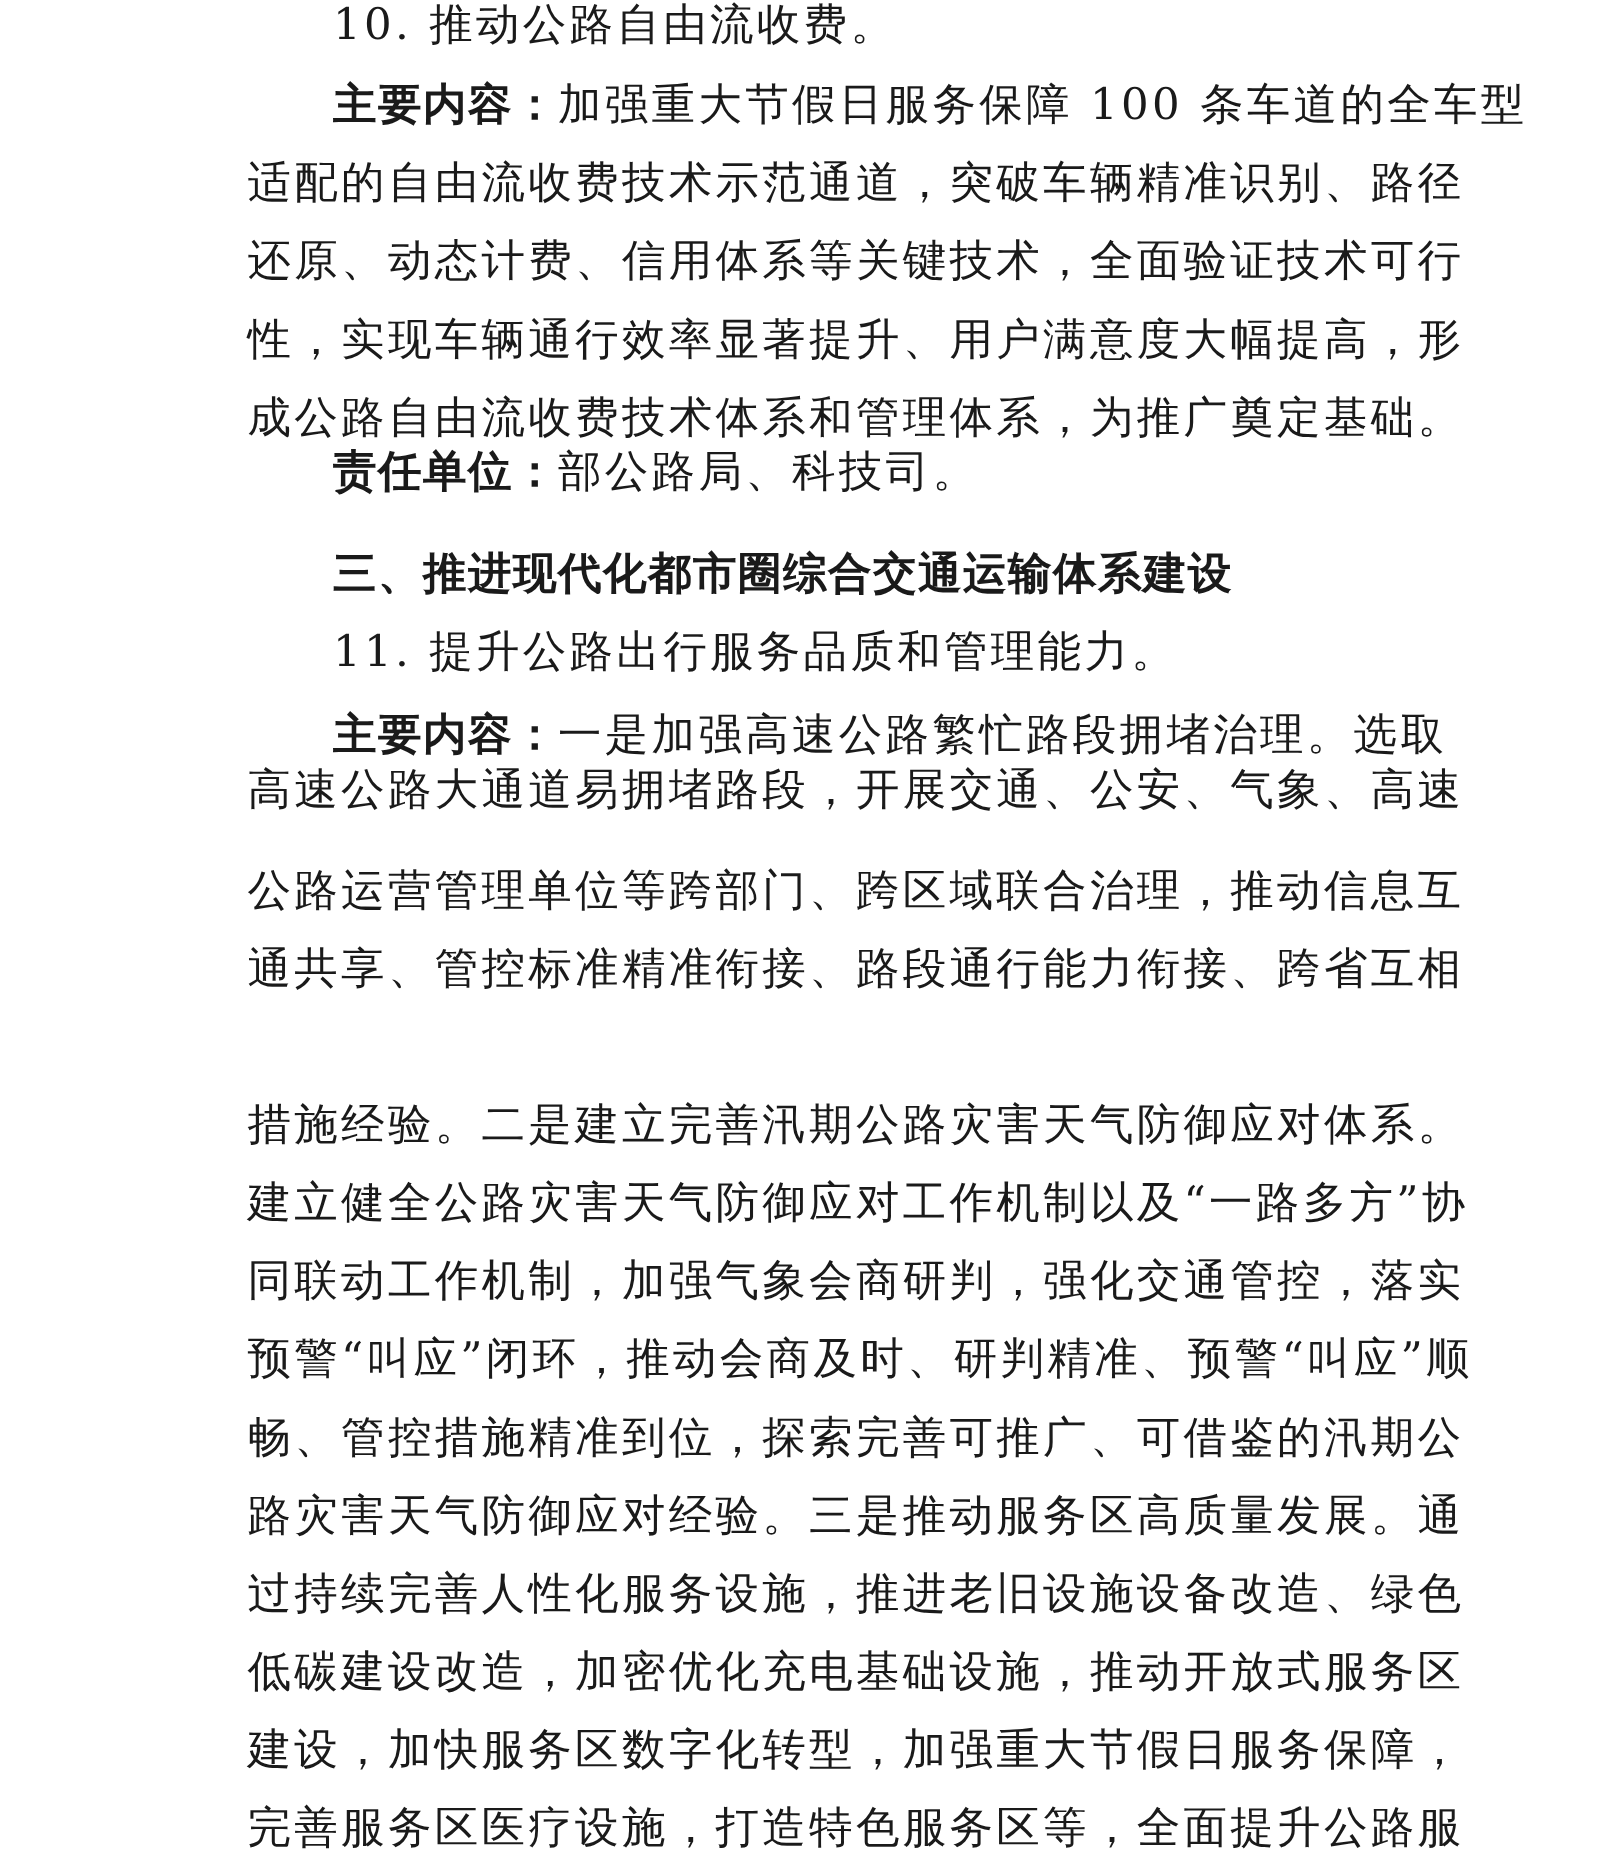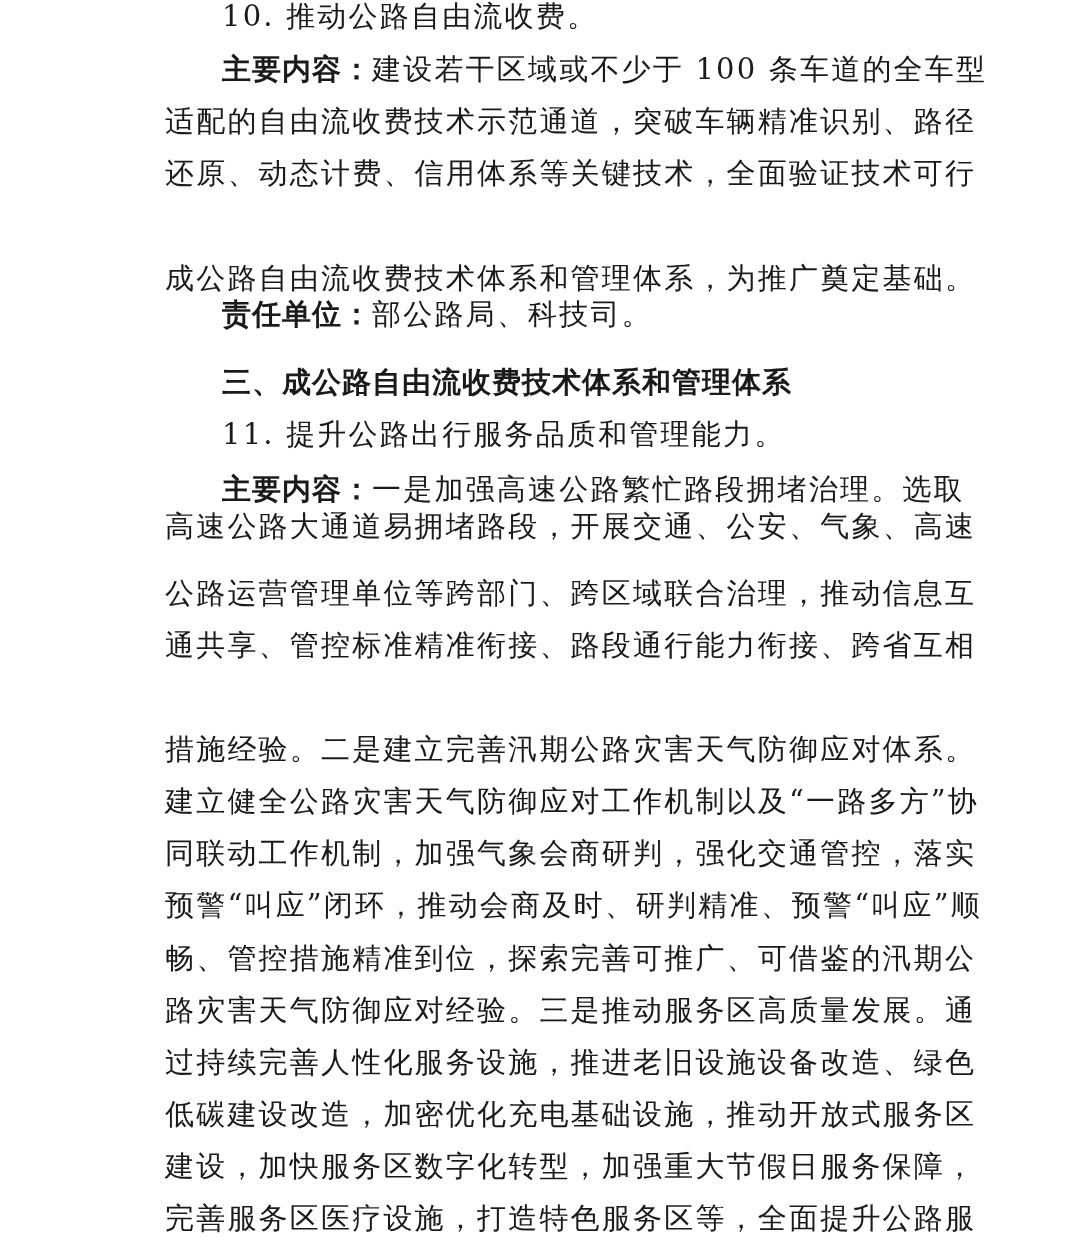--- a/index.html
+++ b/index.html
@@ -12,28 +12,29 @@
   .indent { left: 222px; width: 695px; }
   .bold { font-family: Liberation Mono, monospace; font-weight: bold; letter-spacing: 1px; }
   .justify { text-align: justify; text-align-last: justify; }
 </style>
 </head>
 <body>
 
 <div class="page">
   <div class="line indent" style="top:-10px"><span>10.  推动公路自由流收费。</span></div>
 
-  <div class="line indent justify" style="top:43px"><span class="bold">主要内容：</span><span>建设若干区域或不少于 100 条车道的全车型</span></div>
+  <div class="line indent justify" style="top:43px"><span class="bold">主要内容：</span><span>加强重大节假日服务保障 100 条车道的全车型</span></div>
   <div class="line justify" style="top:95px"><span>适配的自由流收费技术示范通道，突破车辆精准识别、路径</span></div>
   <div class="line justify" style="top:147px"><span>还原、动态计费、信用体系等关键技术，全面验证技术可行</span></div>
+  <div class="line justify" style="top:200px"><span>性，实现车辆通行效率显著提升、用户满意度大幅提高，形</span></div>
   <div class="line justify" style="top:252px"><span>成公路自由流收费技术体系和管理体系，为推广奠定基础。</span></div>
 
   <div class="line indent" style="top:288px"><span class="bold">责任单位：</span><span>部公路局、科技司。</span></div>
 
-  <div class="line indent" style="top:356px"><span class="bold">三、成公路自由流收费技术体系和管理体系</span></div>
+  <div class="line indent" style="top:356px"><span class="bold">三、推进现代化都市圈综合交通运输体系建设</span></div>
 
   <div class="line indent" style="top:408px"><span>11.  提升公路出行服务品质和管理能力。</span></div>
 
   <div class="line indent justify" style="top:463px"><span class="bold">主要内容：</span><span>一是加强高速公路繁忙路段拥堵治理。选取</span></div>
   <div class="line justify" style="top:500px"><span>高速公路大通道易拥堵路段，开展交通、公安、气象、高速</span></div>
   <div class="line justify" style="top:567px"><span>公路运营管理单位等跨部门、跨区域联合治理，推动信息互</span></div>
   <div class="line justify" style="top:619px"><span>通共享、管控标准精准衔接、路段通行能力衔接、跨省互相</span></div>
   <div class="line justify" style="top:723px"><span>措施经验。二是建立完善汛期公路灾害天气防御应对体系。</span></div>
   <div class="line justify" style="top:775px"><span>建立健全公路灾害天气防御应对工作机制以及“一路多方”协</span></div>
   <div class="line justify" style="top:827px"><span>同联动工作机制，加强气象会商研判，强化交通管控，落实</span></div>

